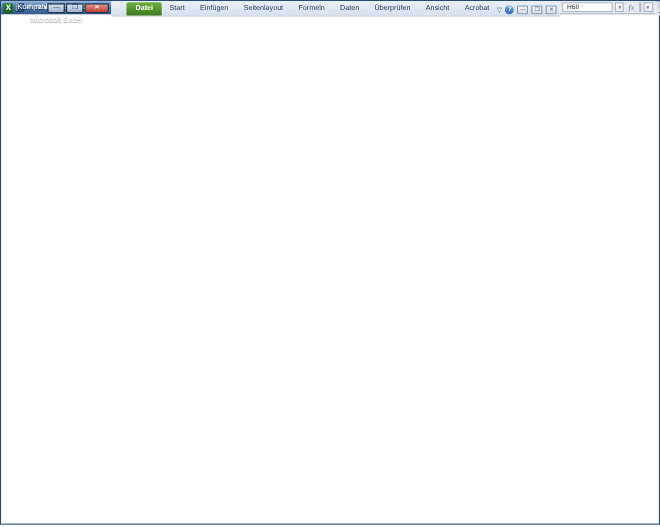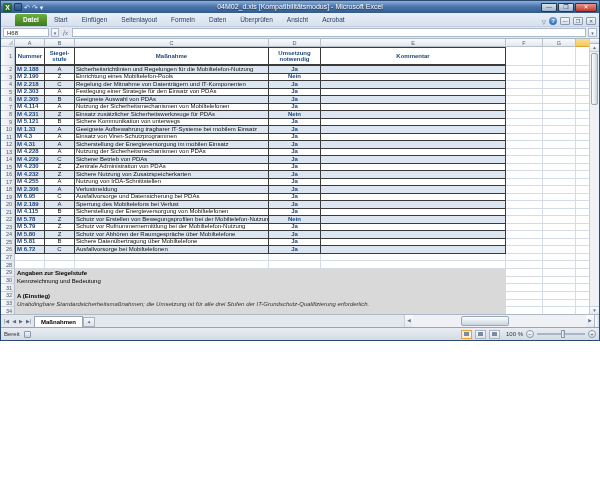--- a/index.html
+++ b/index.html
@@ -1,18 +1,18 @@
 <!DOCTYPE html>
 <html><head>
 <meta charset="utf-8">
 <style>
   * { margin:0; padding:0; box-sizing:border-box; }
   html,body { width:600px; height:479px; overflow:hidden; }
   body { font-family:"Liberation Sans", sans-serif; background:#fff; }
-  .window { width:600px; height:341px; display:flex; flex-direction:column; border:1px solid #2b4a72; }
+  .window { width:600px; height:477px; display:flex; flex-direction:row; border:1px solid #2b4a72; }
 
   
   .titlebar { height:12px; background:linear-gradient(180deg,#8FB0DA 0%,#4C76AC 45%,#335A8C 100%);
     display:flex; align-items:center; position:relative; flex:0 0 12px; }
   .qat { display:flex; align-items:center; gap:2px; padding-left:2px; }
   .xlogo { width:9px; height:9px; background:linear-gradient(#2E7D32,#1B5E20); color:#fff; font-size:7px; font-weight:bold;
     display:flex; align-items:center; justify-content:center; border-radius:1px; }
   .qi { font-size:7px; line-height:9px; color:#E8EEF6; }
   .save { width:8px; height:8px; background:linear-gradient(#4E79B2,#2C5282); border:1px solid #1E3A5F; border-radius:1px; display:inline-block; }
   .title { position:absolute; left:0; right:0; text-align:center; color:#fff; font-size:7px; line-height:12px;

